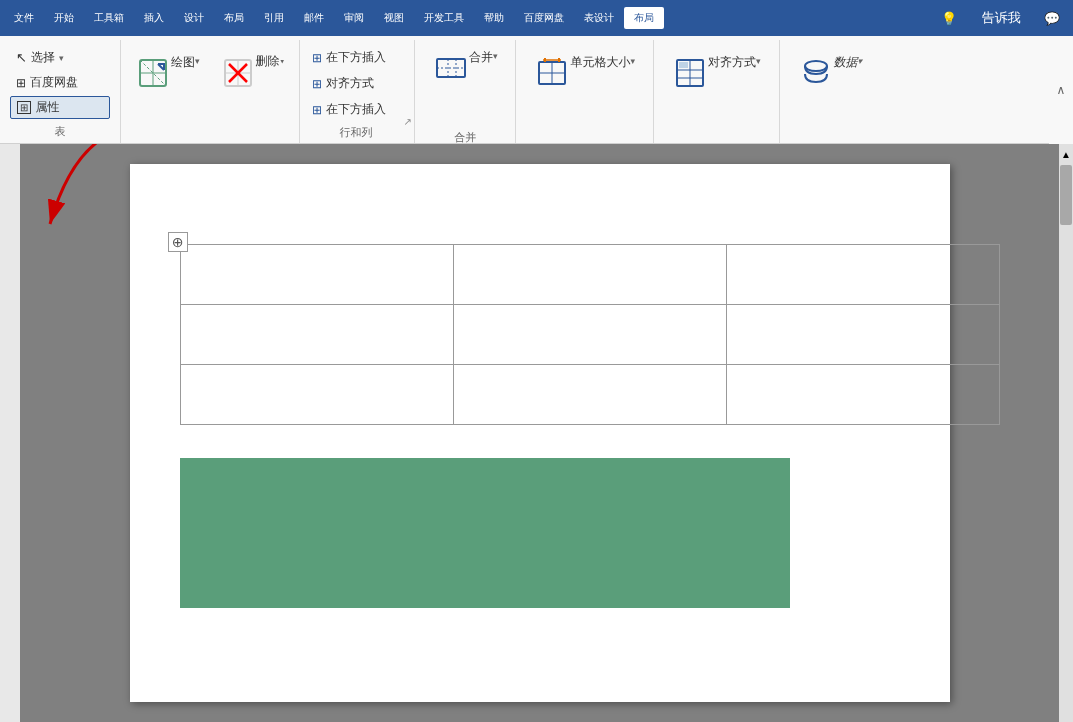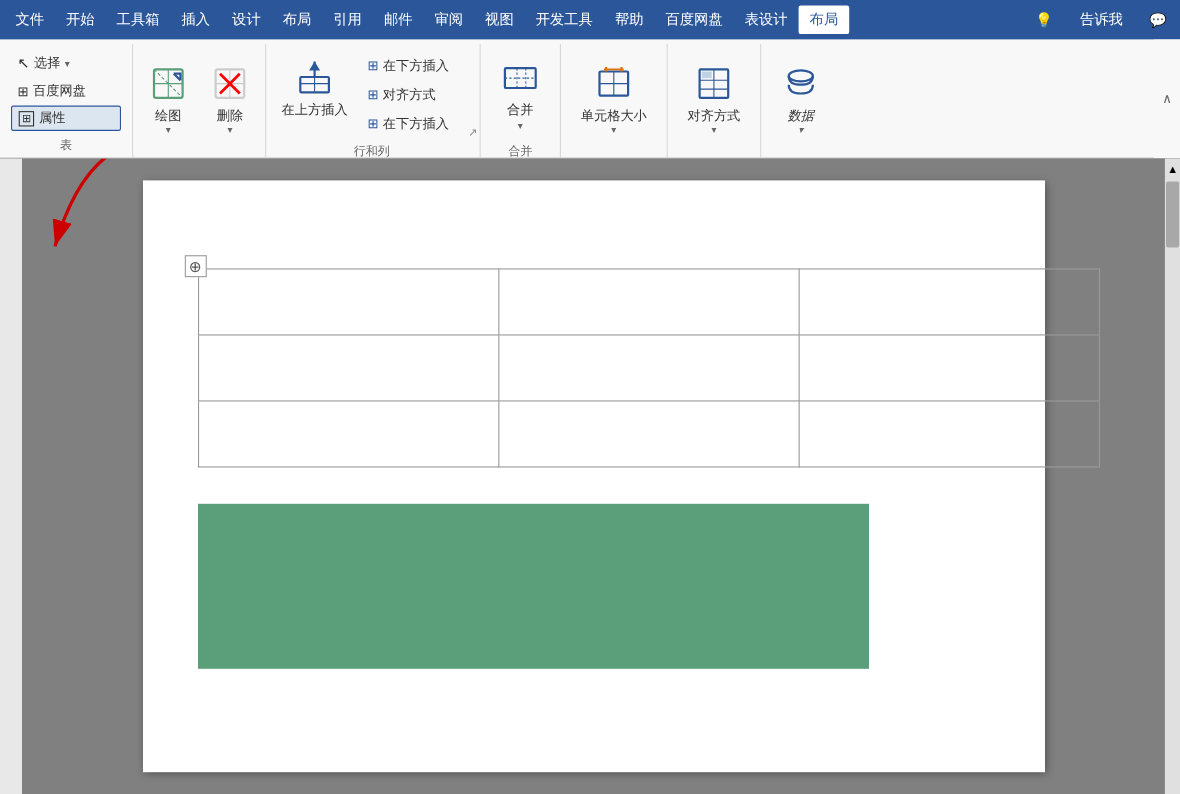--- a/index.html
+++ b/index.html
@@ -10,21 +10,21 @@
       display: flex;
       align-items: center;
       background: #2b579a;
       height: 36px;
       padding: 0 4px;
     }
     .menubar-item {
       color: white;
       padding: 4px 10px;
       cursor: pointer;
-      font-size: 13px;
+      font-size: 10px;
       border-radius: 2px;
     }
     .menubar-item.active {
       background: white;
       color: #2b579a;
       font-weight: 500;
     }
     .menubar-right {
       margin-left: auto;
       display: flex;
@@ -73,22 +73,21 @@
 
     .ribbon-buttons-row {
       display: flex;
       align-items: center;
       gap: 2px;
       flex: 1;
     }
 
     .ribbon-btn-large {
       display: flex;
-      flex-direction: column;
-      align-items: center;
+      flex-direction: row;
       justify-content: center;
       padding: 4px 8px;
       cursor: pointer;
       border-radius: 3px;
       min-width: 48px;
       height: 80px;
     }
 
     .ribbon-btn-large .btn-icon {
       width: 36px;
@@ -291,54 +290,41 @@
             <line x1="4" y1="17" x2="30" y2="17" stroke="#5a9e7a" stroke-width="1"></line>
             <line x1="17" y1="4" x2="17" y2="30" stroke="#5a9e7a" stroke-width="1"></line>
             <path d="M22 8 L28 8 L28 14" fill="none" stroke="#2b579a" stroke-width="2"></path>
             <line x1="22" y1="8" x2="28" y2="14" stroke="#2b579a" stroke-width="2"></line>
           </svg>
         </div>
         <div class="btn-label">绘图</div>
         <div class="btn-arrow">▾</div>
       </div>
 
-      <div class="ribbon-btn-large" style="min-width:50px;">
+      <div class="ribbon-btn-large" style="min-width:50px;font-family:Liberation Mono, monospace;">
         <div class="btn-icon">
           <svg width="34" height="34" viewBox="0 0 34 34">
             <rect x="4" y="4" width="26" height="26" rx="2" fill="none" stroke="#ccc" stroke-width="2"></rect>
             <line x1="4" y1="17" x2="30" y2="17" stroke="#ccc" stroke-width="1"></line>
             <line x1="17" y1="4" x2="17" y2="30" stroke="#ccc" stroke-width="1"></line>
             <line x1="8" y1="8" x2="26" y2="26" stroke="red" stroke-width="2.5"></line>
             <line x1="26" y1="8" x2="8" y2="26" stroke="red" stroke-width="2.5"></line>
           </svg>
         </div>
         <div class="btn-label">删除</div>
         <div class="btn-arrow">▾</div>
       </div>
     </div>
     <div class="ribbon-section-label"></div>
   </div>
 
   <div class="ribbon-section" style="padding:6px 8px 2px 6px; position:relative;">
 
     <div style="display:flex; gap:4px; flex:1; align-items:center;">
 
-      <div class="ribbon-btn-large" style="min-width:54px;">
-        <div class="btn-icon">
-          <svg width="34" height="34" viewBox="0 0 34 34">
-            <rect x="4" y="16" width="26" height="14" rx="1" fill="none" stroke="#2b579a" stroke-width="2"></rect>
-            <line x1="4" y1="22" x2="30" y2="22" stroke="#2b579a" stroke-width="1"></line>
-            <line x1="17" y1="16" x2="17" y2="30" stroke="#2b579a" stroke-width="1"></line>
-            <polygon points="17,2 12,10 22,10" fill="#2b579a"></polygon>
-            <line x1="17" y1="2" x2="17" y2="16" stroke="#2b579a" stroke-width="2"></line>
-          </svg>
-        </div>
-        <div class="btn-label">在上方插入</div>
-        <div class="btn-arrow" style="visibility:hidden;">▾</div>
-      </div>
 
       <div style="display:flex; flex-direction:column; gap:3px; justify-content:center; flex:1;">
         <div class="ribbon-btn-small">
           <span style="font-size:12px; color:#2b579a;">⊞</span>
           <span>在下方插入</span>
         </div>
         <div class="ribbon-btn-small">
           <span style="font-size:12px; color:#2b579a;">⊞</span>
           <span>对齐方式</span>
         </div>

